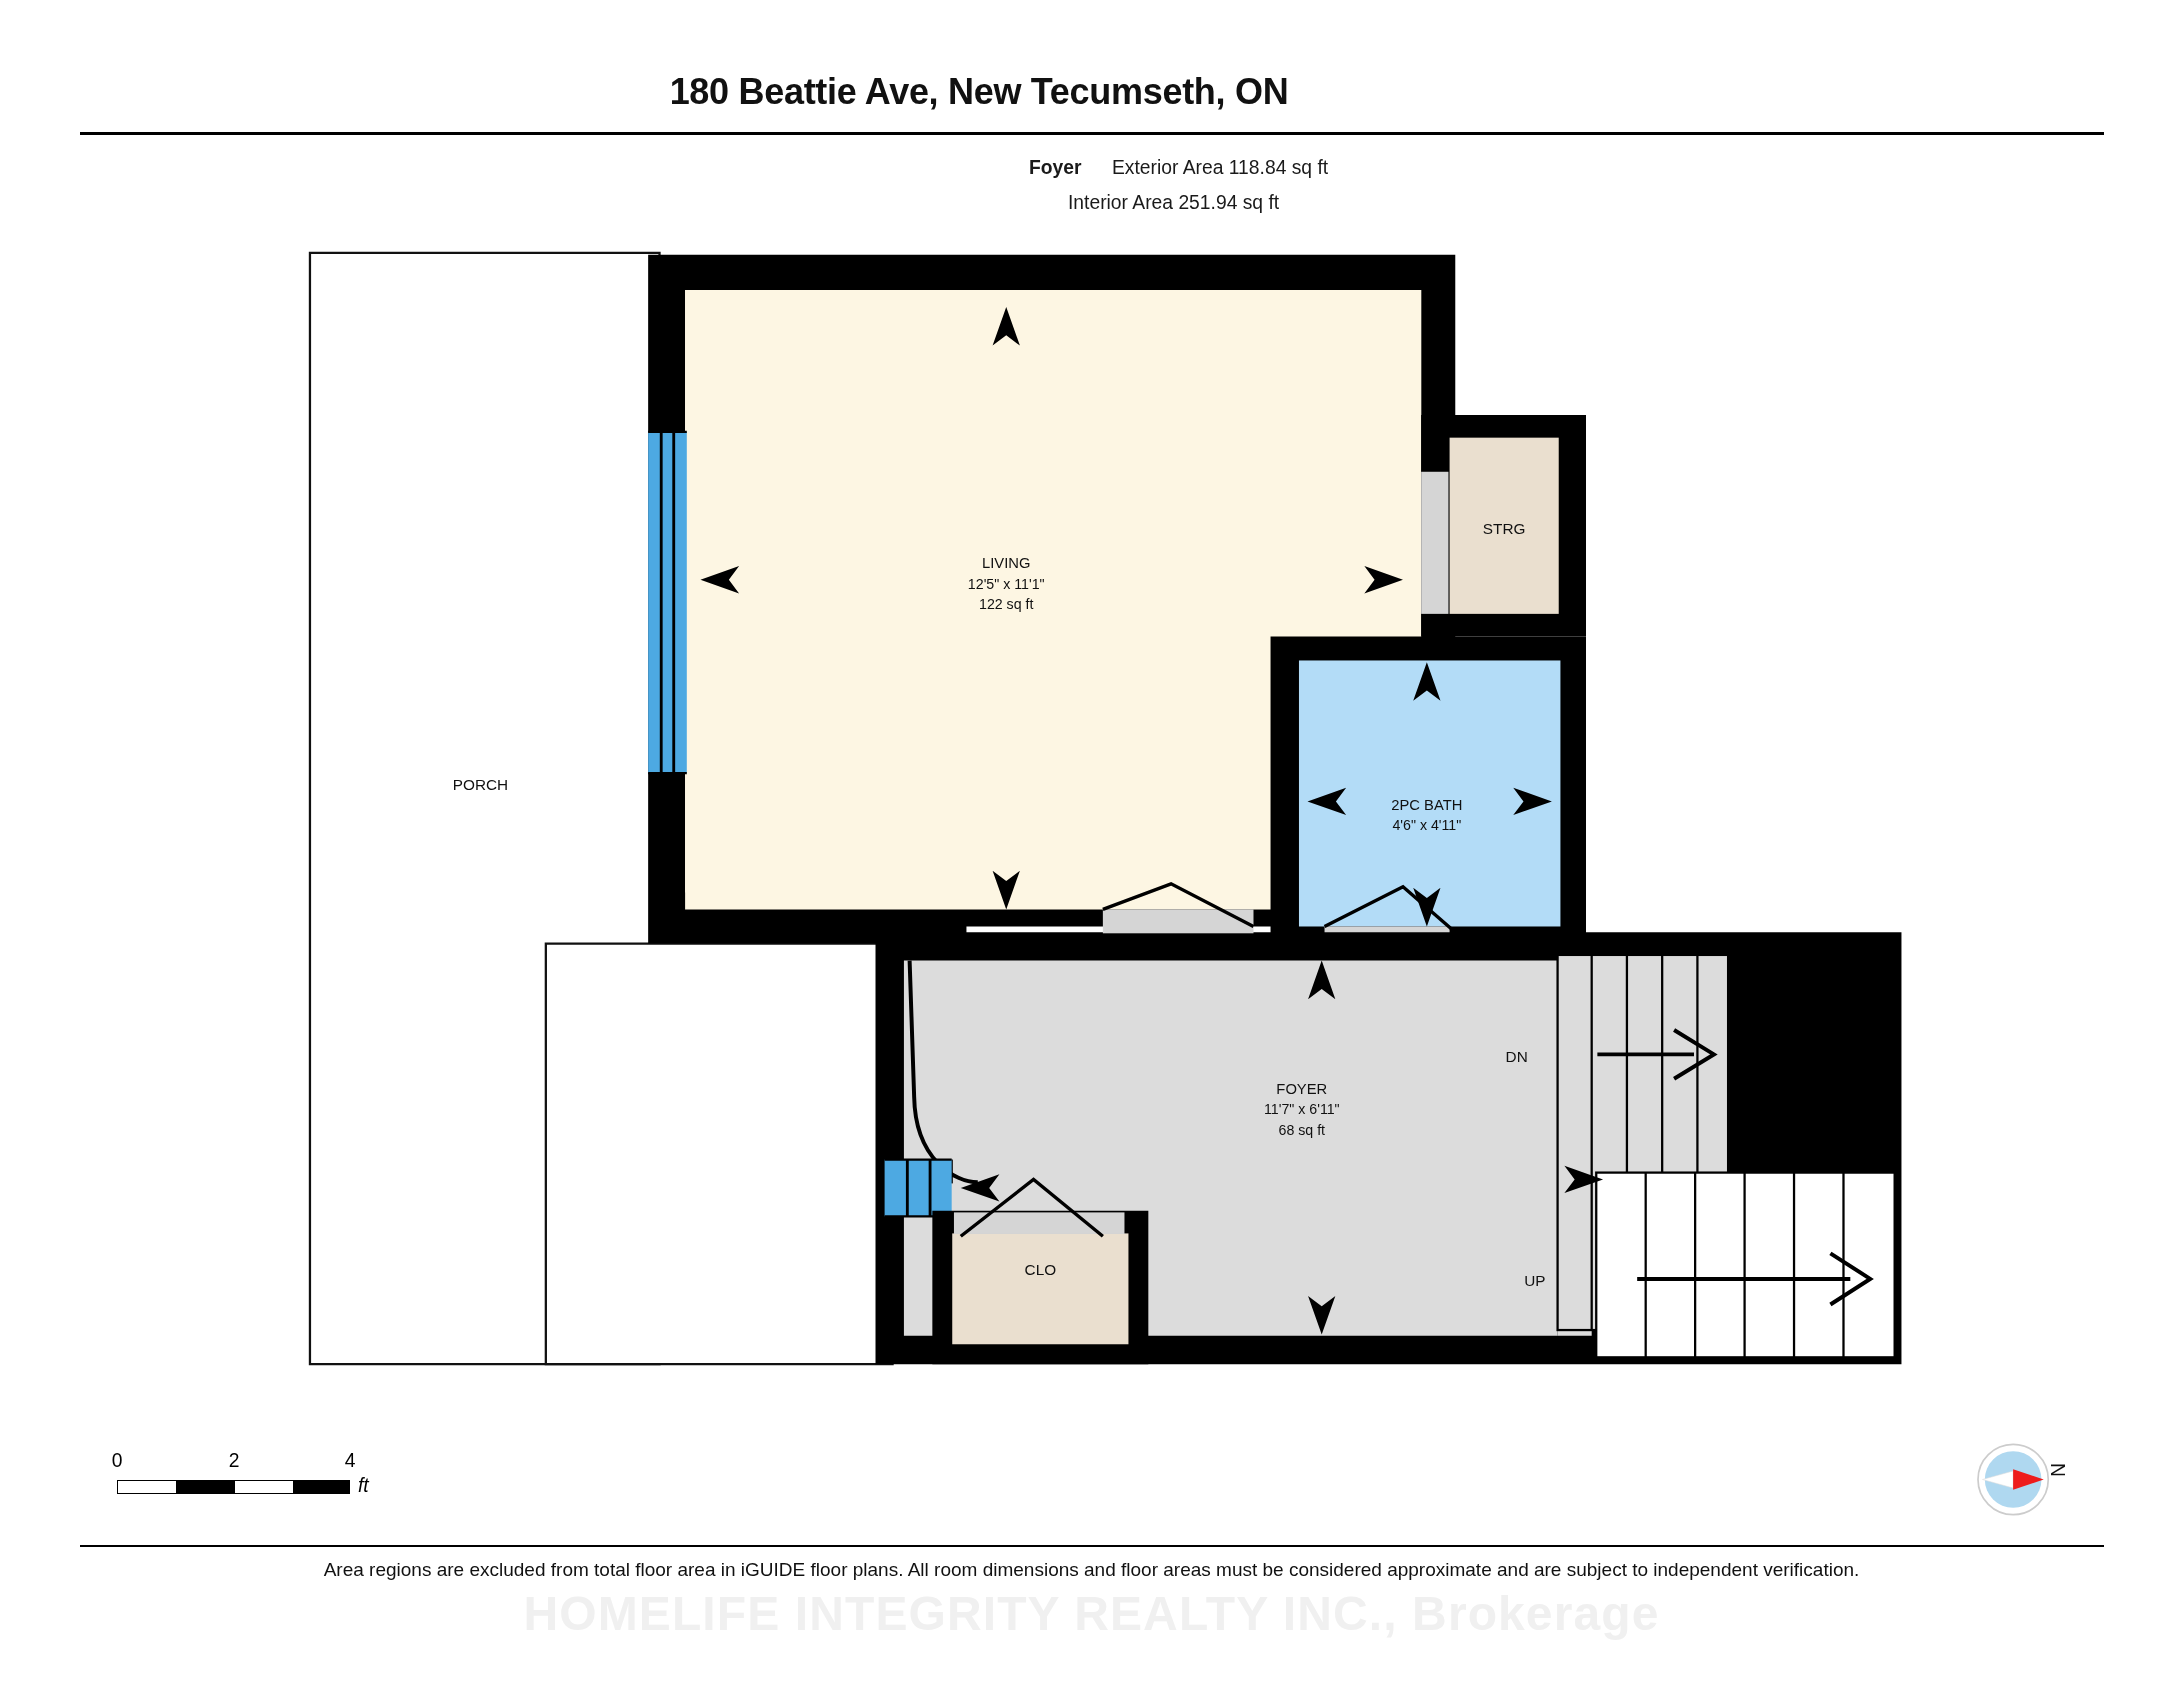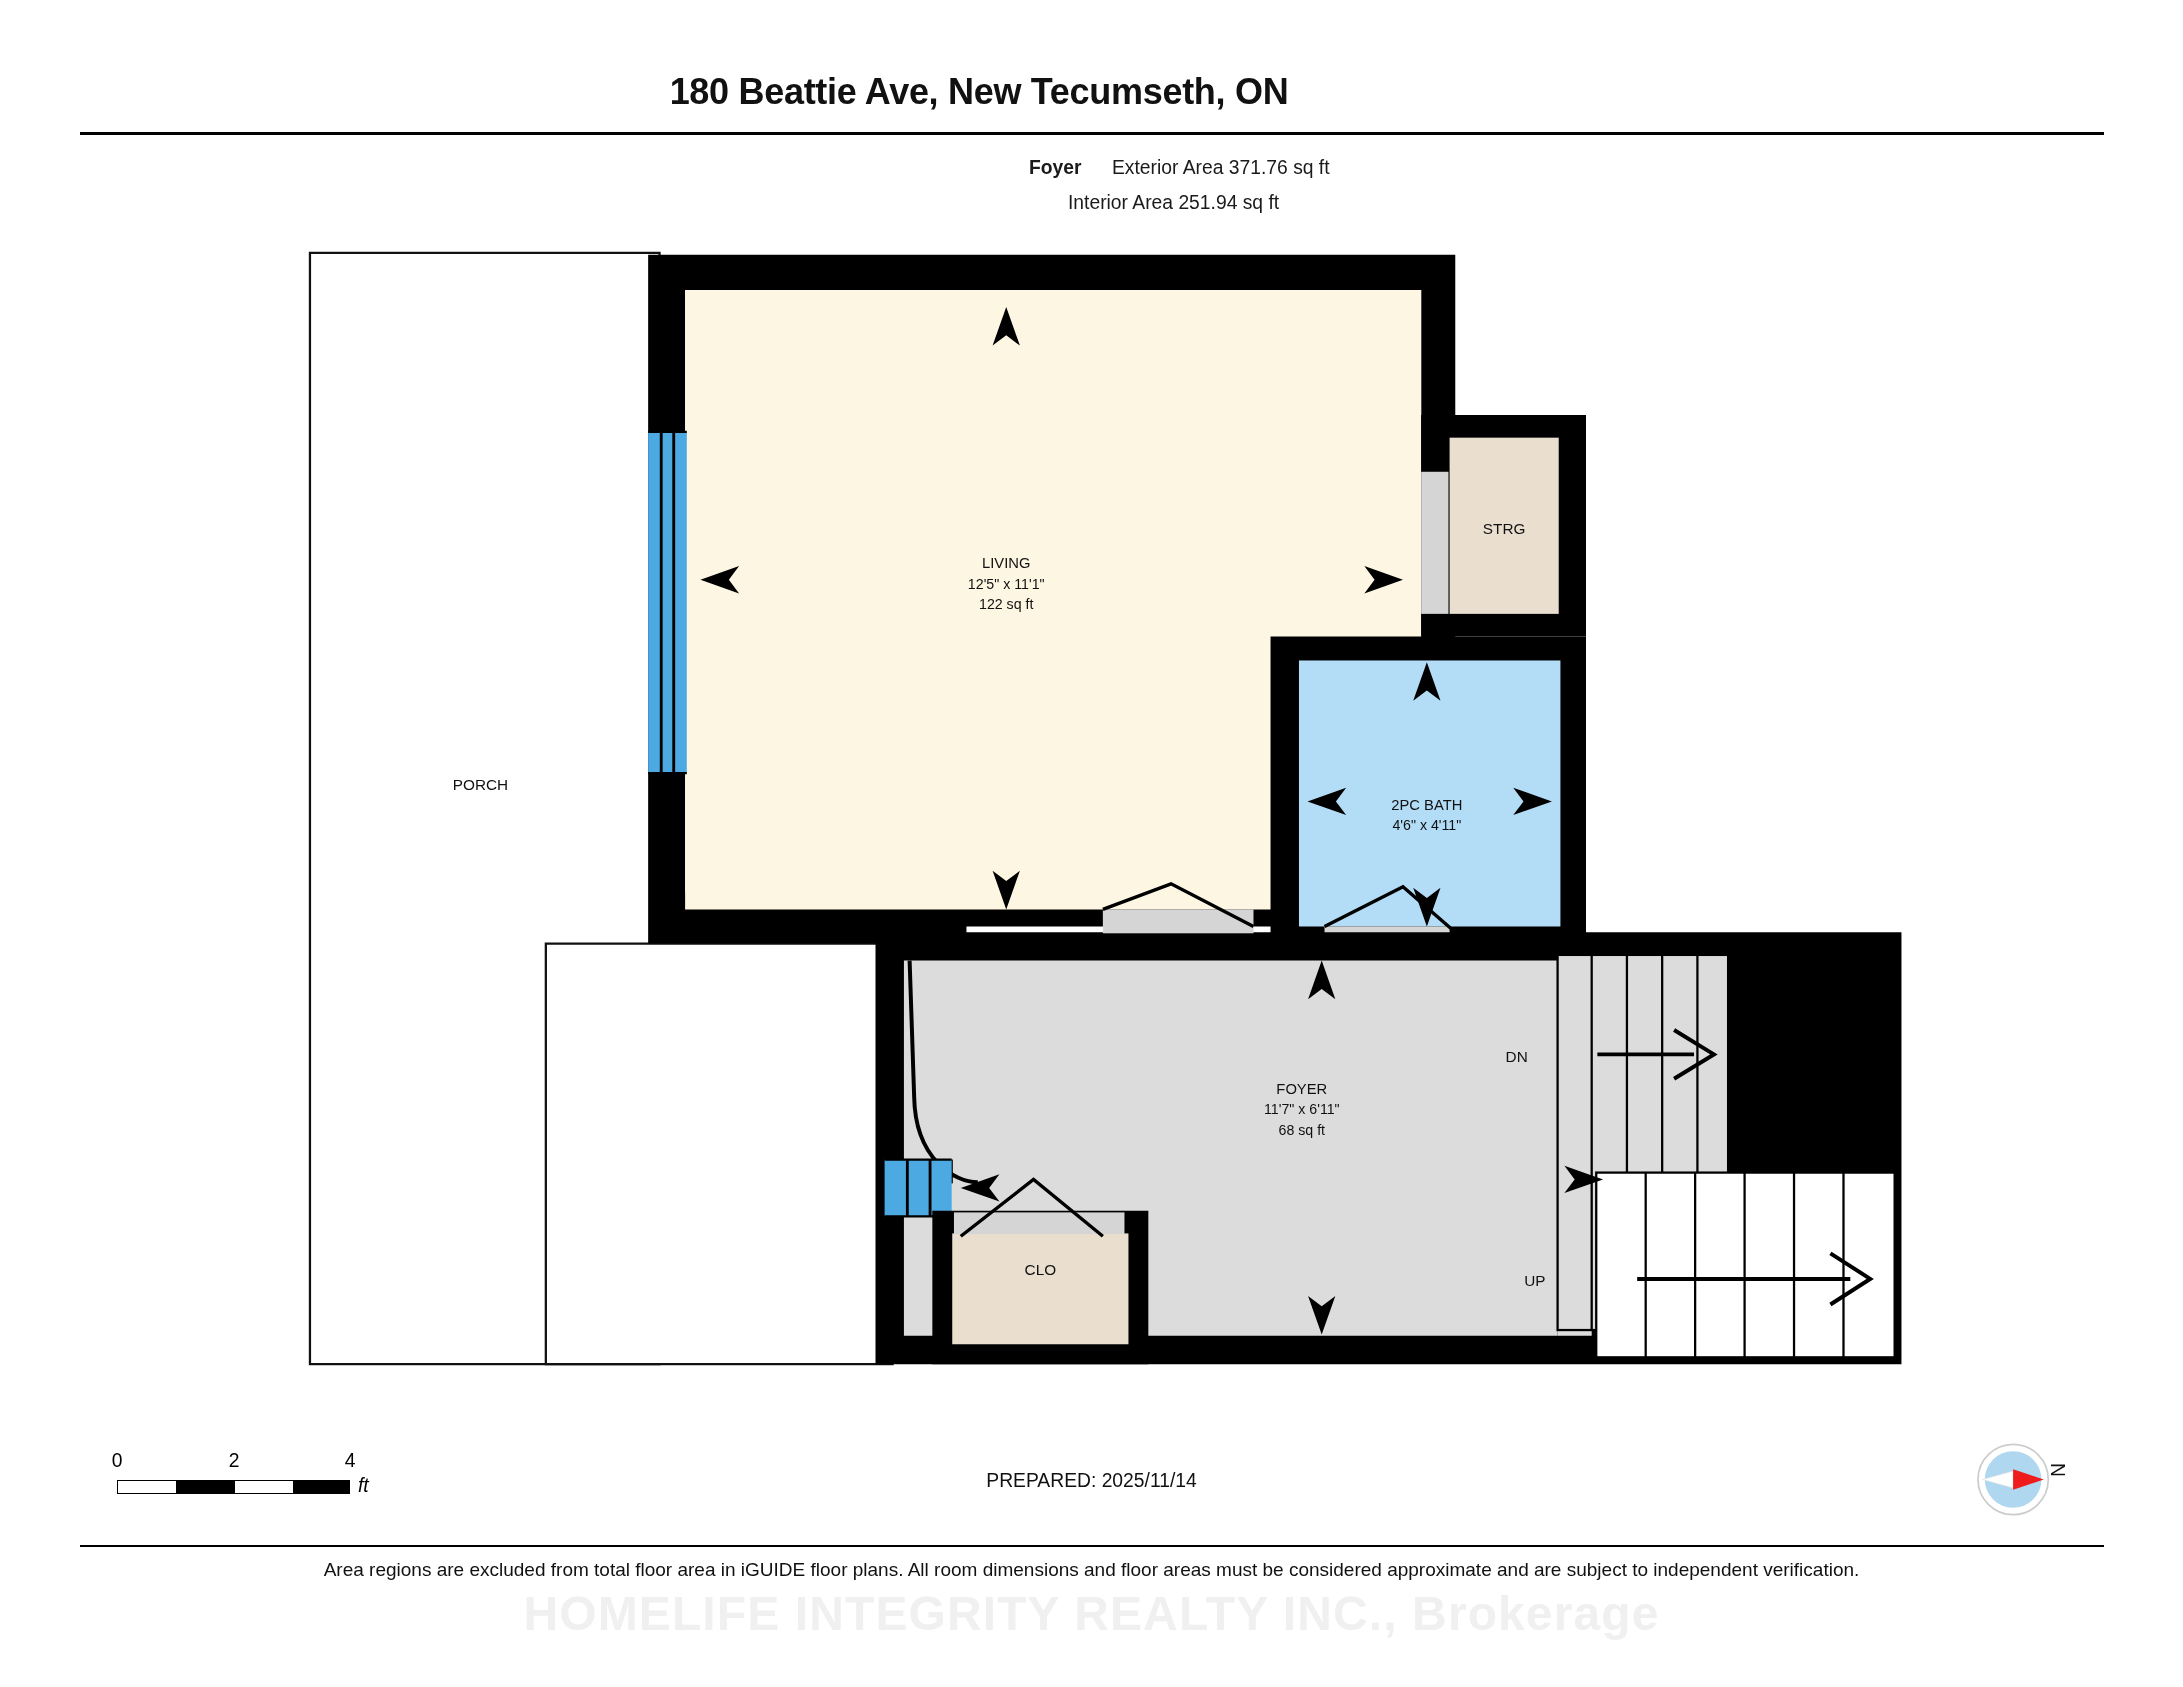--- a/index.html
+++ b/index.html
@@ -166,21 +166,21 @@
 </style>
 </head>
 <body>
 
 <div class="page">
 
   <div id="plan-title">180 Beattie Ave, New Tecumseth, ON</div>
   <div id="header-rule"></div>
 
   <div class="area-line" id="area-room-label">Foyer</div>
-  <div class="area-line" id="area-exterior">Exterior Area 371.76 sq ft</div>
+  <div class="area-line" id="area-exterior">Exterior Area 118.84 sq ft</div>
   <div class="area-line" id="area-interior">Interior Area 251.94 sq ft</div>
 
   <svg id="floorplan" viewBox="0 0 3840 2968">
 
     <g>
       <path d="M 545 445 L 1160 445 L 1160 2400 L 545 2400 Z" fill="#FFFFFF" stroke="#111111" stroke-width="4"></path>
       <path d="M 960 1660 L 1570 1660 L 1570 2400 L 960 2400 Z" fill="#FFFFFF" stroke="#111111" stroke-width="4"></path>
       <text class="rm-sm" x="845" y="1390">PORCH</text>
     </g>
 
@@ -312,21 +312,20 @@
   </svg>
 
   <div id="scalebar-wrap">
     <div class="scale-tick" style="left:0px">0</div>
     <div class="scale-tick" style="left:117px">2</div>
     <div class="scale-tick" style="left:233px">4</div>
     <div id="scale-bar"></div>
     <div id="scale-unit">ft</div>
   </div>
 
-  <div id="prepared-text">PREPARED: 2025/11/14</div>
 
   <svg id="compass" viewBox="0 0 170 150">
     <circle cx="72" cy="75" r="62" fill="#ffffff" stroke="#cccccc" stroke-width="3"></circle>
     <circle cx="72" cy="75" r="50" fill="#AFD8F0"></circle>
     <path d="M 18 75 L 72 60 L 72 90 Z" fill="#ffffff" stroke="#dddddd" stroke-width="1"></path>
     <path d="M 126 75 L 72 57 L 72 93 Z" fill="#EE1C1C"></path>
   </svg>
   <div id="compass-n">N</div>
 
   <div id="footer-rule"></div>

